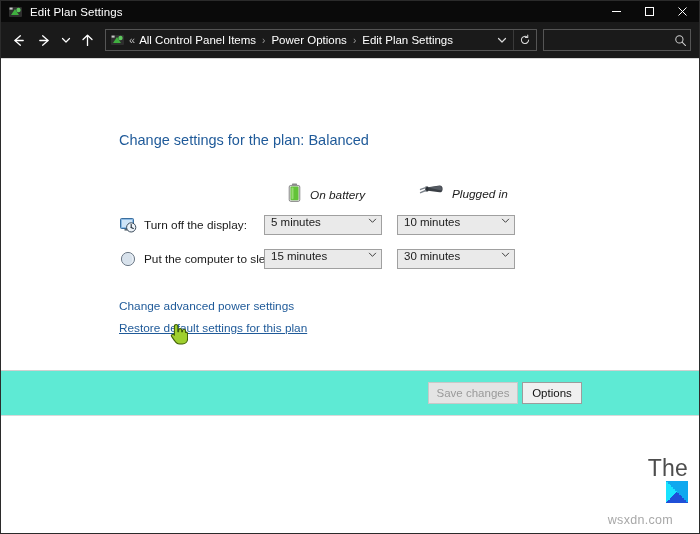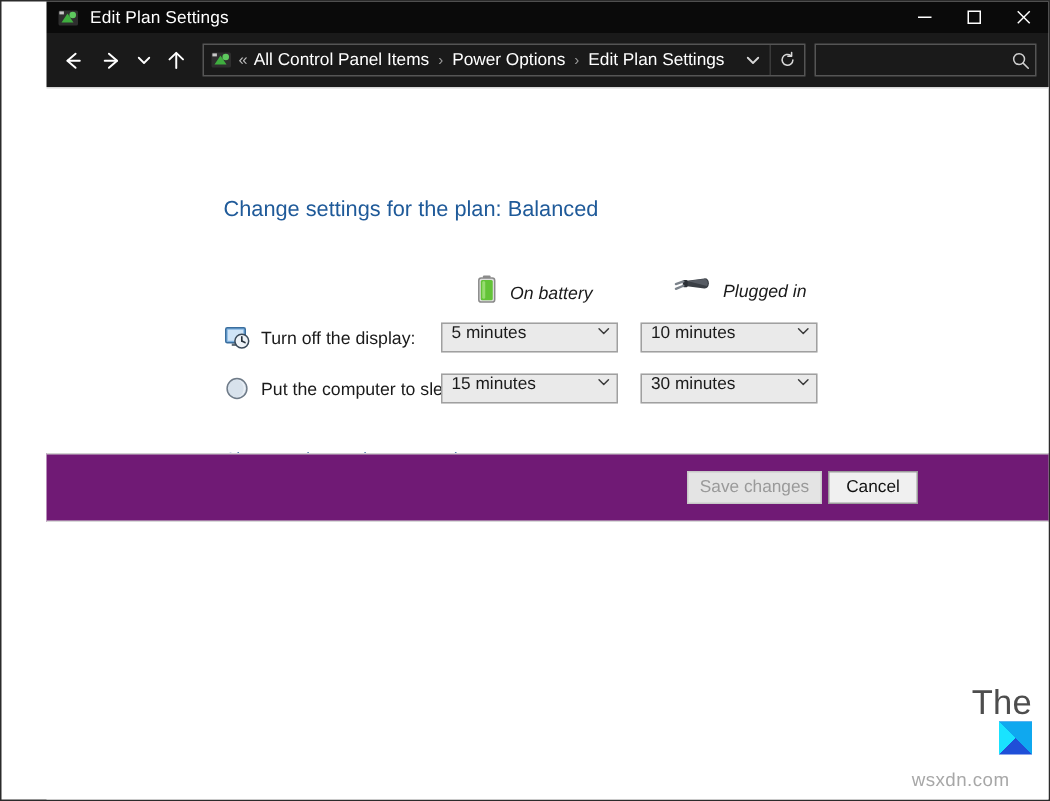--- a/index.html
+++ b/index.html
@@ -18,21 +18,20 @@
   
   .window {
     width: 700px;
     height: 534px;
     position: relative;
     background: #ffffff;
     box-sizing: border-box;
     display: flex;
     flex-direction: column;
     border: 1px solid #2b2b2b;
-    padding-left: 30px;
   }
 
   
   .titlebar {
     height: 21px;
     background: #0a0a0a;
     display: flex;
     align-items: center;
     flex: 0 0 auto;
     position: relative;
@@ -174,21 +173,21 @@
     display: flex;
     align-items: center;
     justify-content: center;
     color: #cfcfcf;
     flex: 0 0 auto;
   }
 
   
   .content {
     flex: 0 0 auto;
-    height: 244px;
+    height: 312px;
     background: #ffffff;
     position: relative;
     box-sizing: border-box;
     border-top: 1px solid #d7d7d7;
   }
   .page-title {
     position: absolute;
     left: 118px;
     top: 73px;
     font-size: 14.5px;
@@ -297,21 +296,21 @@
     top: 263px;
     width: 20px;
     height: 24px;
     pointer-events: none;
   }
 
   
   .buttonbar {
     flex: 0 0 auto;
     height: 44px;
-    background: #701a75;
+    background: #5eead4;
     border-top: 1px solid #d0d0d0;
     border-bottom: 1px solid #d9d9d9;
     position: relative;
     text-align: right;
   }
   .btn {
     position: absolute;
     top: 11px;
     height: 22px;
     box-sizing: border-box;
@@ -611,21 +610,21 @@
                  C3.1 13.6 3.4 12.7 4.2 12.4 C5 12.1 5.9 12.4 6.4 13.2 Z" fill="#9fcf2e" stroke="#3f5d05" stroke-width="1.1" stroke-linejoin="round"></path>
       </svg>
     </div>
   </div>
 
   <div class="buttonbar">
     <div class="btn btn-save">
       <span>Save changes</span>
     </div>
     <div class="btn btn-cancel">
-      <span>Cancel</span>
+      <span>Options</span>
     </div>
   </div>
 
   <div class="bottom">
     <div class="watermark">
       <div class="wm-text">
         <div>The</div>
       </div>
       <div class="wm-logo"></div>
     </div>

